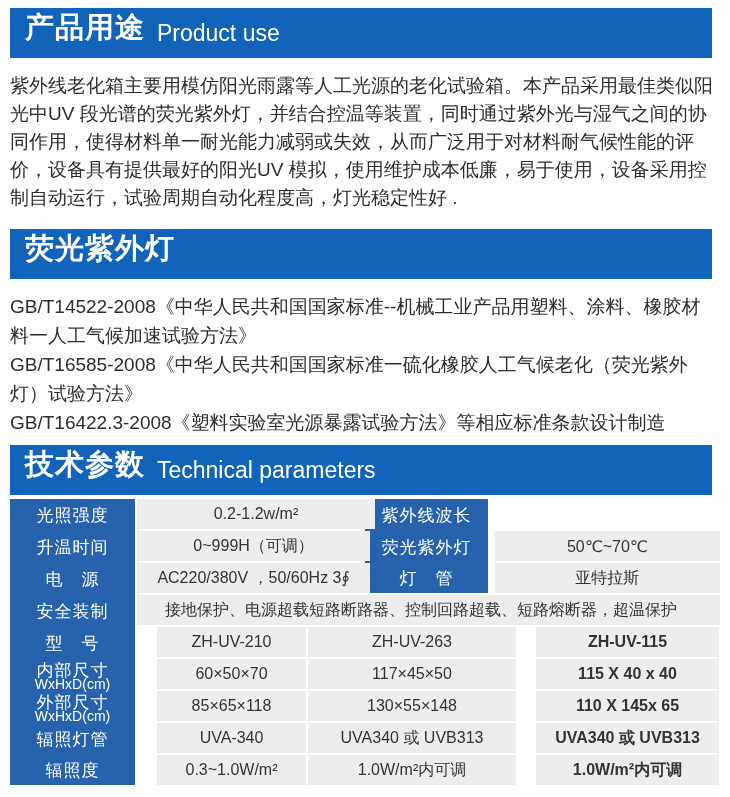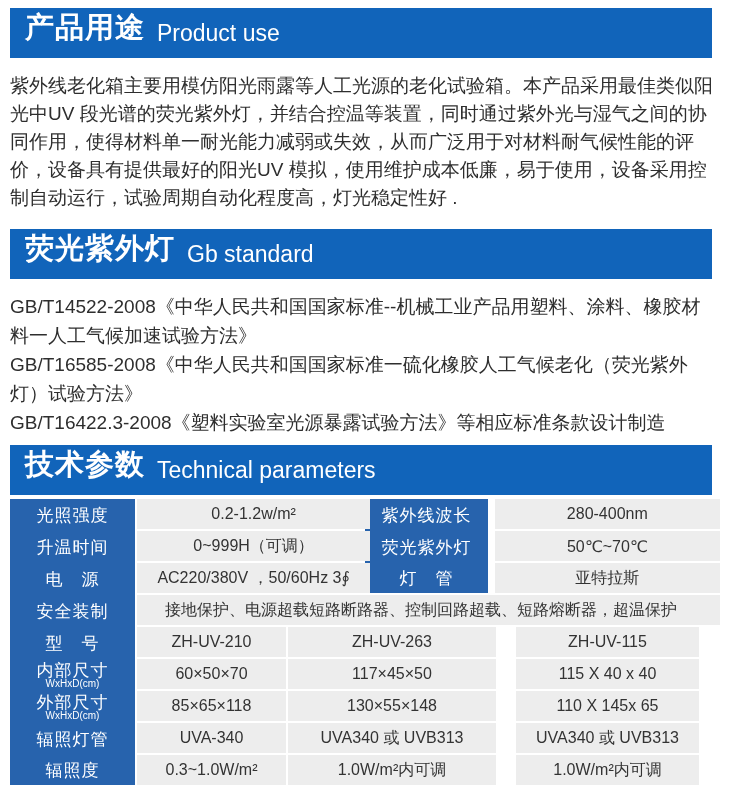--- a/index.html
+++ b/index.html
@@ -20,48 +20,47 @@
   .standards { margin:13px 12px 0 10px; font-size:19px; line-height:29px; color:#2e2e2e; }
 
   
   .ptable { position:relative; width:710px; height:288px; margin:4px 10px 7px 10px; }
   .labels-col { position:absolute; left:0; top:0; width:125px; height:286px; background:#2763ad; }
   .labels2-col { position:absolute; left:355px; top:0; width:123px; height:94px; background:#2763ad;text-align:right; }
   .label-cell { height:32px; display:flex; flex-direction:column; align-items:center;
                 justify-content:center; color:#ffffff; font-size:17px; letter-spacing:1px; }
   .labels-col .label-cell:last-child, .labels2-col .label-cell:last-child { height:30px; }
   .label-cell .main { line-height:17px; }
-  .label-cell .sub { font-size:10px; line-height:10px; letter-spacing:0; }
+  .label-cell .sub { font-size:14px; line-height:10px; letter-spacing:0; }
 
   .vrows { position:absolute; left:127px; top:0; width:583px; }
   .vrow { height:30px; margin-bottom:2px; display:flex; }
   .vcell { background:#ededed; display:flex; align-items:center; justify-content:center;
            font-size:16px; color:#333333; white-space:nowrap; }
   .va1 { width:238px; }
   .vaskip { width:127px; background:transparent; }
   .va2 { width:230px; }
   .vfull { width:583px; justify-content:flex-start; padding-left:28px; box-sizing:border-box; font-size:16px; }
-  .vc1 { width:149px; margin-right:2px; }
+  .vc1 { width:149px; margin-right:2px;margin-left:20px; }
   .vc2 { width:208px; margin-right:20px; }
-  .vc3 { width:183px; }
+  .vc3 { width:183px;font-weight:bold; }
 </style>
 </head>
 <body>
 
 <div class="page">
 
   <div class="banner banner1">
     <span class="zh">产品用途</span>
     <span class="en">Product use</span>
   </div>
   <div class="para">紫外线老化箱主要用模仿阳光雨露等人工光源的老化试验箱。本产品采用最佳类似阳光中UV 段光谱的荧光紫外灯，并结合控温等装置，同时通过紫外光与湿气之间的协同作用，使得材料单一耐光能力减弱或失效，从而广泛用于对材料耐气候性能的评价，设备具有提供最好的阳光UV 模拟，使用维护成本低廉，易于使用，设备采用控制自动运行，试验周期自动化程度高，灯光稳定性好 .</div>
 
   <div class="banner banner2">
     <span class="zh">荧光紫外灯</span>
-    <span class="en">Gb standard</span>
   </div>
   <div class="standards">
     <div>GB/T14522-2008《中华人民共和国国家标准--机械工业产品用塑料、涂料、橡胶材料一人工气候加速试验方法》</div>
     <div>GB/T16585-2008《中华人民共和国国家标准一硫化橡胶人工气候老化（荧光紫外灯）试验方法》</div>
     <div>GB/T16422.3-2008《塑料实验室光源暴露试验方法》等相应标准条款设计制造</div>
   </div>
 
   <div class="banner banner3">
     <span class="zh">技术参数</span>
     <span class="en">Technical parameters</span>
@@ -110,21 +109,20 @@
         </div>
       <div class="label-cell">
           <span class="main">灯　管</span>
         </div>
     </div>
 
     <div class="vrows">
       <div class="vrow">
         <div class="vcell va1">0.2-1.2w/m²</div>
         <div class="vaskip"></div>
-        <div class="vcell va2">280-400nm</div>
       </div>
       <div class="vrow">
         <div class="vcell va1">0~999H（可调）</div>
         <div class="vaskip"></div>
         <div class="vcell va2">50℃~70℃</div>
       </div>
       <div class="vrow">
         <div class="vcell va1">AC220/380V ，50/60Hz 3∮</div>
         <div class="vaskip"></div>
         <div class="vcell va2">亚特拉斯</div>

